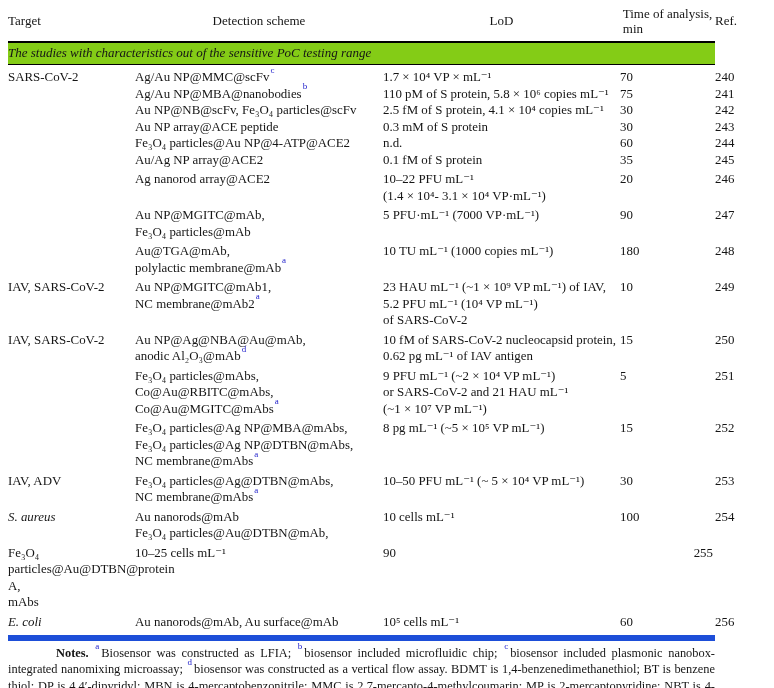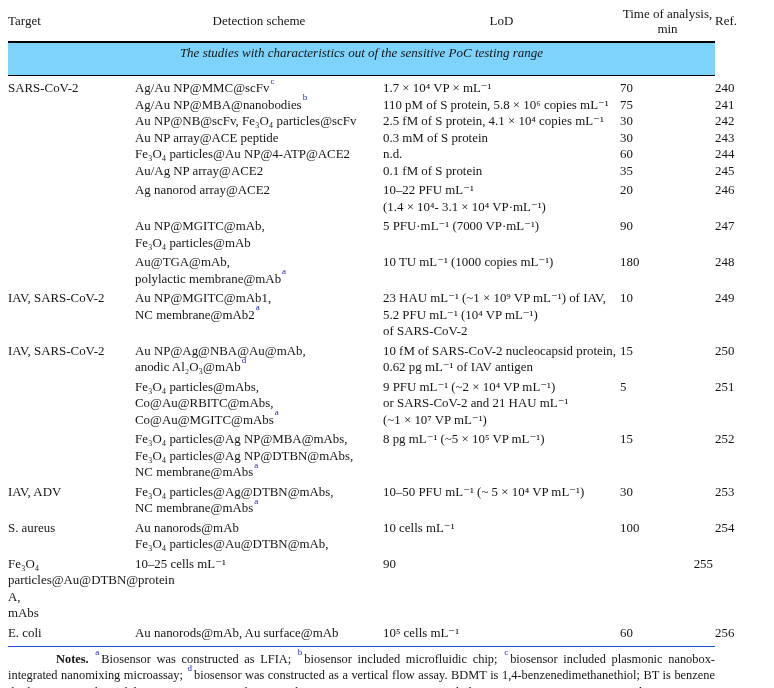--- a/index.html
+++ b/index.html
@@ -9,39 +9,39 @@
     font-family: "Liberation Serif", "DejaVu Serif", serif;
   }
   .page { box-sizing: border-box; width: 723px; height: 688px; padding: 6px 8px 0 8px; }
 
   
   .grid { display: grid; grid-template-columns: 127px 248px 237px 95px 1fr; }
 
   .thead { border-bottom: 2px solid #000; padding-bottom: 5px; font-size: 13px; }
   .thead .hc { display: flex; align-items: center; }
   .thead .hc.left   { justify-content: flex-start; }
-  .thead .hc.center { justify-content: center; text-align: center; }
+  .thead .hc.center { justify-content: center; text-align: left; }
   .thead .hc.right  { justify-content: flex-end; padding-right: 4px; text-align: right; }
   .thead .two-line { line-height: 15px; }
 
   .banner {
-    background: #7dd3fc; border-bottom: 1px solid #000;
-    text-align: center; font-style: italic; font-size: 13px;
-    padding: 2px 0 14px 0;
-  }
-
-  .tbody { border-bottom: 1px solid #1d4ed8; padding: 4px 0 5px 0; }
+    background: #84cc16; border-bottom: 1px solid #000;
+    font-style: italic; font-size: 13px;
+    padding: 2px 0 3px 0;
+  }
+
+  .tbody { border-bottom: 6px solid #1d4ed8; padding: 4px 0 5px 0; }
   .row { font-size: 12.9px; line-height: 16.5px; }
   .row.sp { margin-top: 3px; }
   .row .c1 { padding-right: 6px; }
   .row .c2 { padding-right: 6px; }
   .row .c3 { padding-right: 4px; }
   .row .c4 { }
   .row .c5 { text-align: right; padding-right: 2px; }
-  .it { }
+  .it { font-style: italic; }
 
   sup.mk {
     color: #2323cc; font-size: 9px; line-height: 0;
     position: relative; top: -0.35em; margin-left: 1px;
   }
 
   .notes {
     font-size: 12.4px; line-height: 16.4px;
     text-align: justify; padding-top: 4px;
   }

